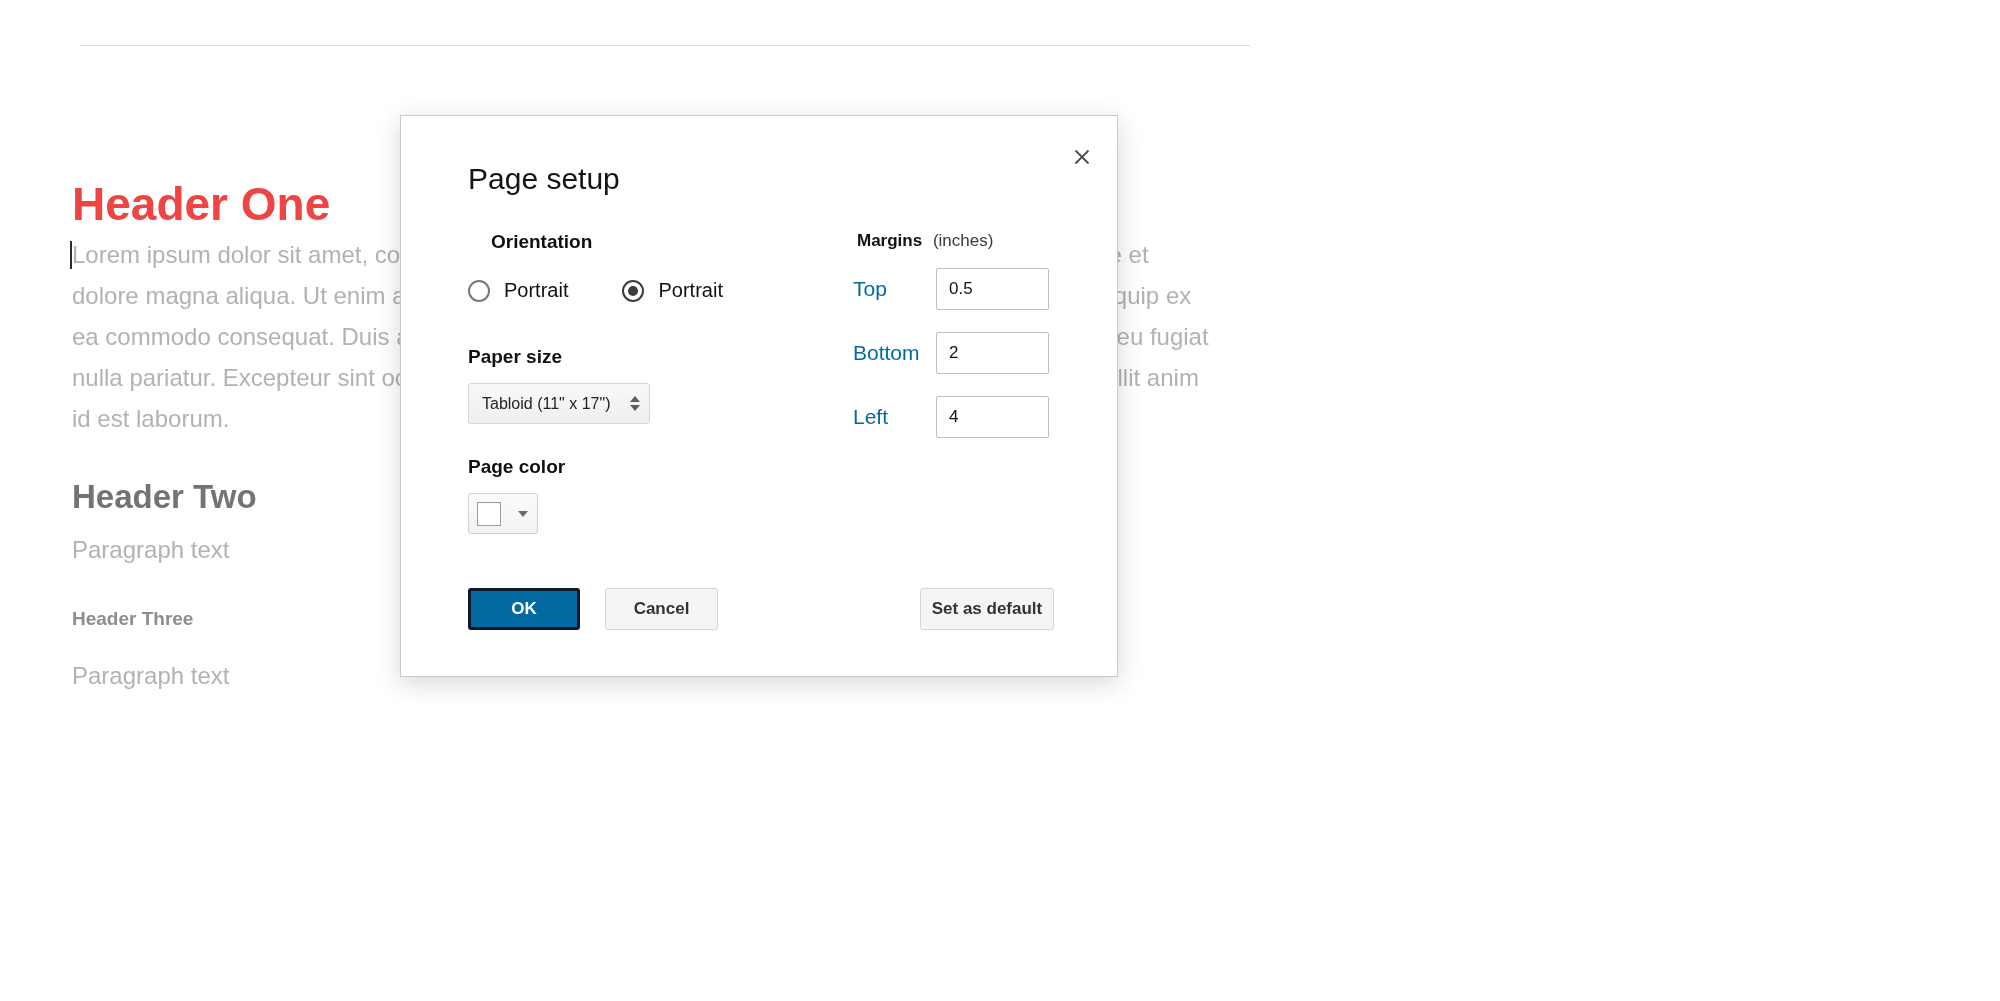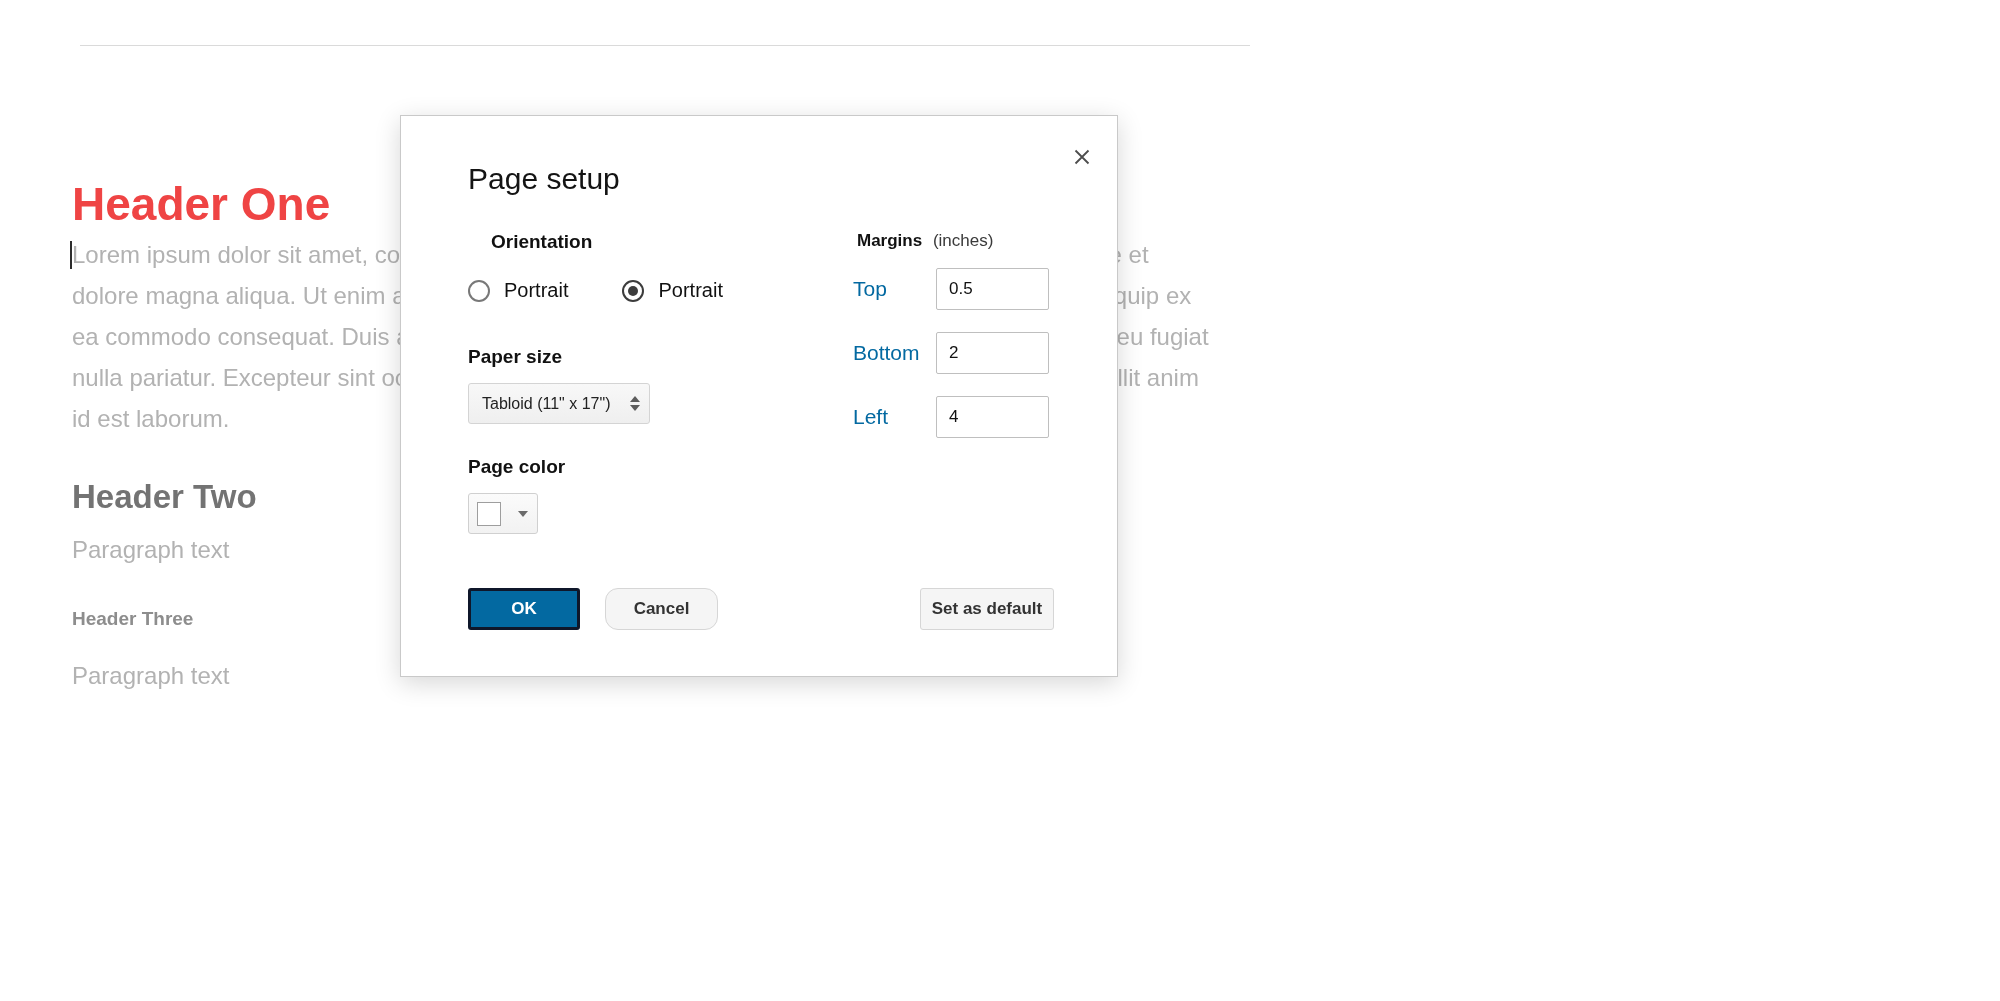--- a/index.html
+++ b/index.html
@@ -67,21 +67,21 @@
   .margin-row .mlabel { width:83px; font-size:21px; color:#0369a1; flex:none; }
   .margin-input { width:113px; height:42px; border:1px solid #bfbfbf; border-radius:2px;
                   font-size:17px; color:#111; padding-left:12px;
                   font-family:"Liberation Sans", sans-serif; background:#fff; }
 
   
   .btn { position:absolute; top:472px; height:42px; border-radius:3px; font-size:17px;
          font-weight:bold; cursor:pointer; font-family:"Liberation Sans", sans-serif; }
   .btn-primary { left:67px; width:112px; background:#0369a1; border:3px solid #0f172a; color:#ffffff; }
   .btn-secondary { background:#f5f5f5; border:1px solid #d6d6d6; color:#333333; }
-  .btn-cancel { left:204px; width:113px;border-radius:13px; }
+  .btn-cancel { left:204px; width:113px; }
   .btn-default { left:519px; width:134px; }
 </style>
 </head>
 <body>
 
 <div class="doc">
   <div class="top-rule"></div>
 
   <div class="doc-h1">Header One</div>
 

